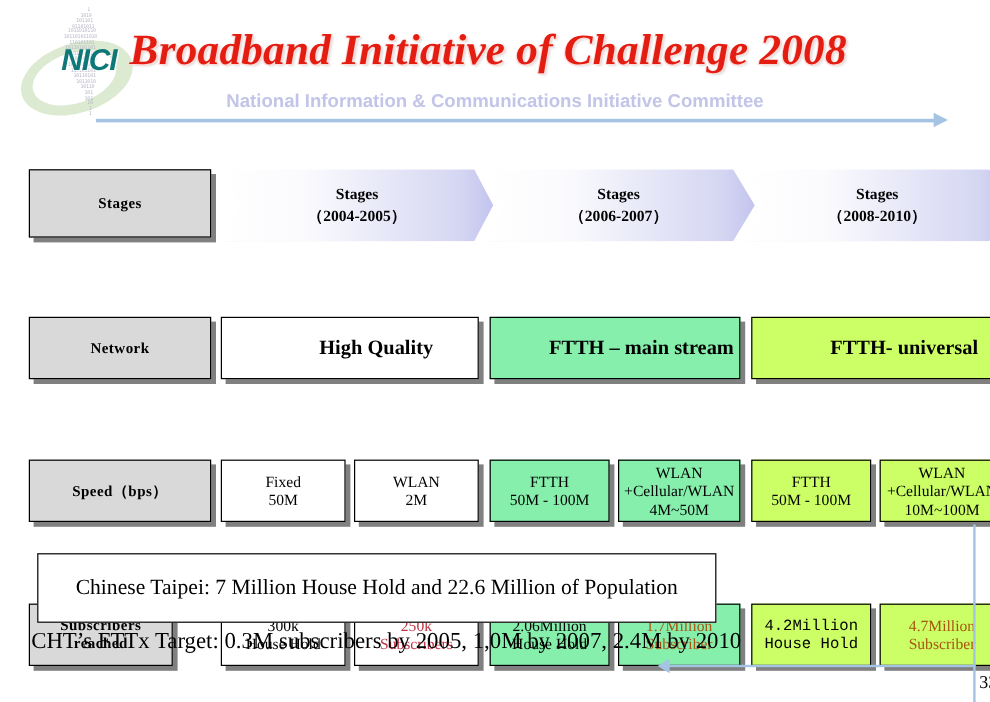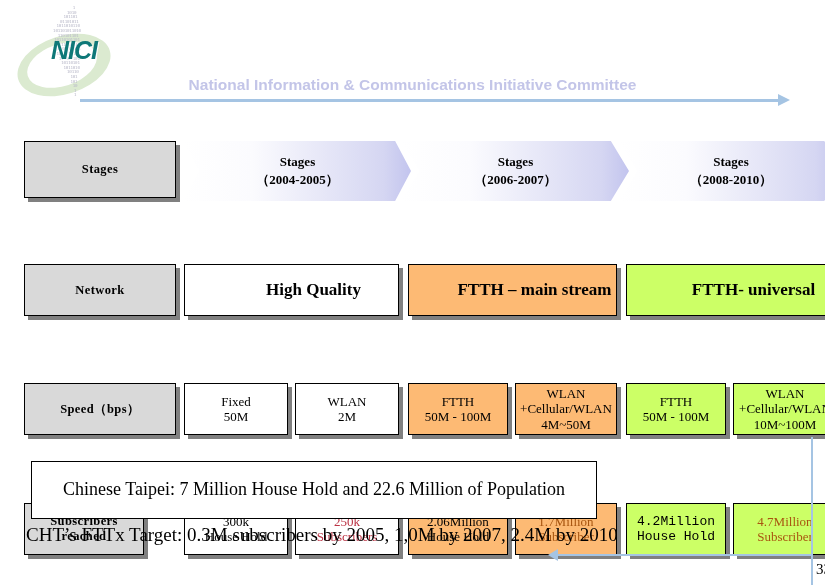--- a/index.html
+++ b/index.html
@@ -138,21 +138,21 @@
   }
   .cell .txt { display: block; width: 100%; padding: 0 2px; }
 
   .c-head {
     background: #d9d9d9;
     font-weight: bold;
     font-size: 12.5px;
     letter-spacing: 0.4px;
   }
   .c-white  { background: #ffffff; }
-  .c-yellow { background: #fdba74; }
+  .c-yellow { background: #86efac; }
   .c-green  { background: #ccff66; }
 
   .big  { font-size: 17px; font-weight: bold; padding-left: 44px; }
   .red   { color: #bb3344; }
   .brown { color: #a85510; }
 
   
   .chev {
     position: absolute;
     height: 60px;
@@ -255,20 +255,21 @@
     1011010
      10110
       101
       101
        10
        1
        1</div>
     <div id="logo-text">NICI</div>
   </div>
 
+  <div id="title">Broadband Initiative of Challenge 2008</div>
   <div id="subtitle">National Information &amp; Communications Initiative Committee</div>
   <div id="header-rule"></div>
   <div id="header-arrow"></div>
 </div>
 
 <div id="grid">
 
   <div class="row" style="height:60px;">
     <div class="cell c-head" style="left:0px; top:0px; width:152px; height:57px;">
       <span class="txt">Stages</span>

